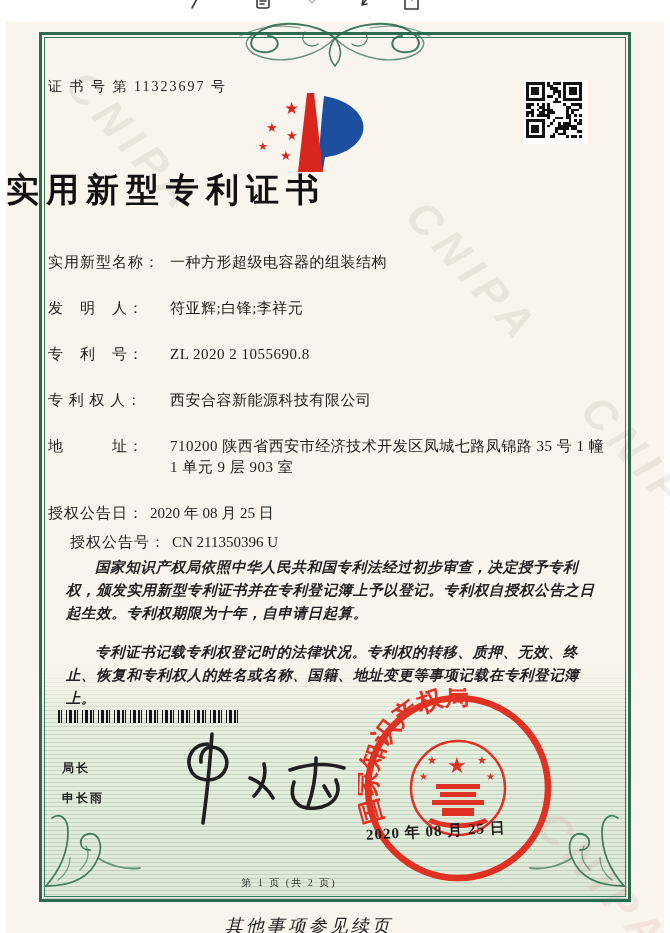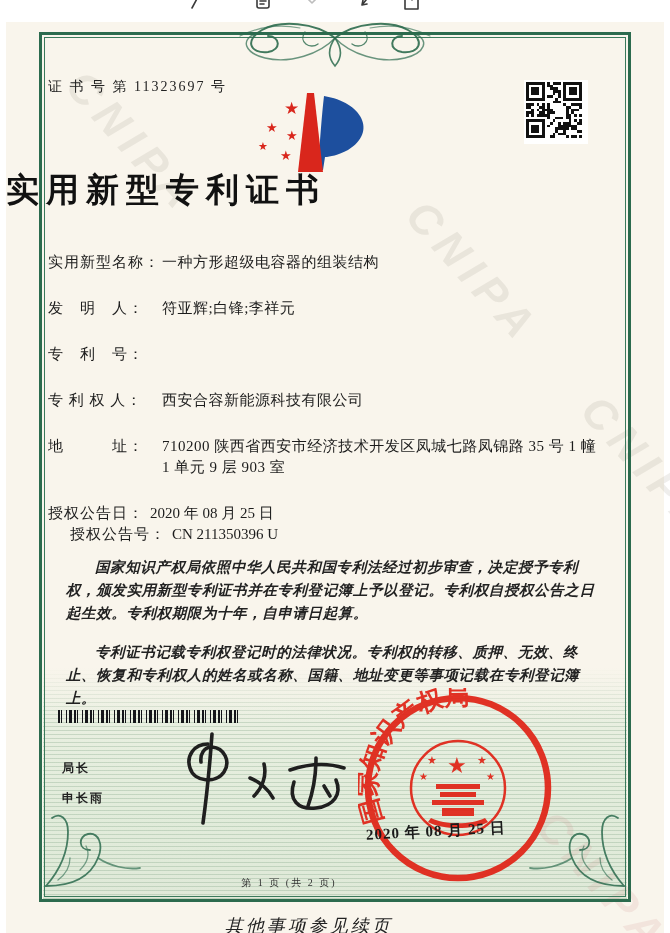--- a/index.html
+++ b/index.html
@@ -30,21 +30,21 @@
       font-size:44px;letter-spacing:8px;color:rgba(125,115,100,.12);transform:rotate(48deg);
       z-index:2;white-space:nowrap;}
   
   .cert-no{position:absolute;left:42px;top:56px;font-size:14px;letter-spacing:2px;color:#222;z-index:4;}
   .qr{position:absolute;left:518px;top:58px;width:60px;height:60px;background:#fff;padding:2px;z-index:4;}
   .logo{position:absolute;left:240px;top:66px;width:132px;height:96px;z-index:4;}
   .title{position:absolute;left:0;top:146px;width:100%;font-size:33px;font-weight:700;
          letter-spacing:7px;color:#111;z-index:4;}
   
   .fields{position:absolute;left:42px;top:230px;width:575px;font-size:15px;z-index:4;}
-  .frow{display:flex;margin-bottom:25px;line-height:21px;}
+  .frow{display:flex;margin-bottom:25px;line-height:21px;gap:8px;}
   .frow .lbl{width:114px;flex:0 0 114px;letter-spacing:1px;}
   .frow .val{flex:1;letter-spacing:.5px;max-width:445px;}
   .grant{display:flex;margin-bottom:0;flex-direction:column;}
   .grant .pair{display:flex;}
   .grant .pair.second{margin-left:22px;}
   .grant .lbl2{letter-spacing:1px;margin-right:6px;}
   
   .paras{position:absolute;left:44px;top:518px;width:572px;font-size:14.5px;line-height:23px;
          font-style:italic;letter-spacing:.6px;color:#222;z-index:4;}
   .paras p{margin:16px;text-indent:2em;font-weight:bold;}
@@ -375,20 +375,21 @@
     <div class="frow">
       <span class="lbl">实用新型名称：</span>
       <span class="val">一种方形超级电容器的组装结构</span>
     </div>
     <div class="frow">
       <span class="lbl">发　明　人：</span>
       <span class="val">符亚辉;白锋;李祥元</span>
     </div>
     <div class="frow">
       <span class="lbl">专　利　号：</span>
+      <span class="val">ZL 2020 2 1055690.8</span>
     </div>
     <div class="frow">
       <span class="lbl">专 利 权 人：</span>
       <span class="val">西安合容新能源科技有限公司</span>
     </div>
     <div class="frow">
       <span class="lbl">地　　　址：</span>
       <span class="val">710200 陕西省西安市经济技术开发区凤城七路凤锦路 35 号 1 幢 1 单元 9 层 903 室</span>
     </div>
     <div class="frow grant">

